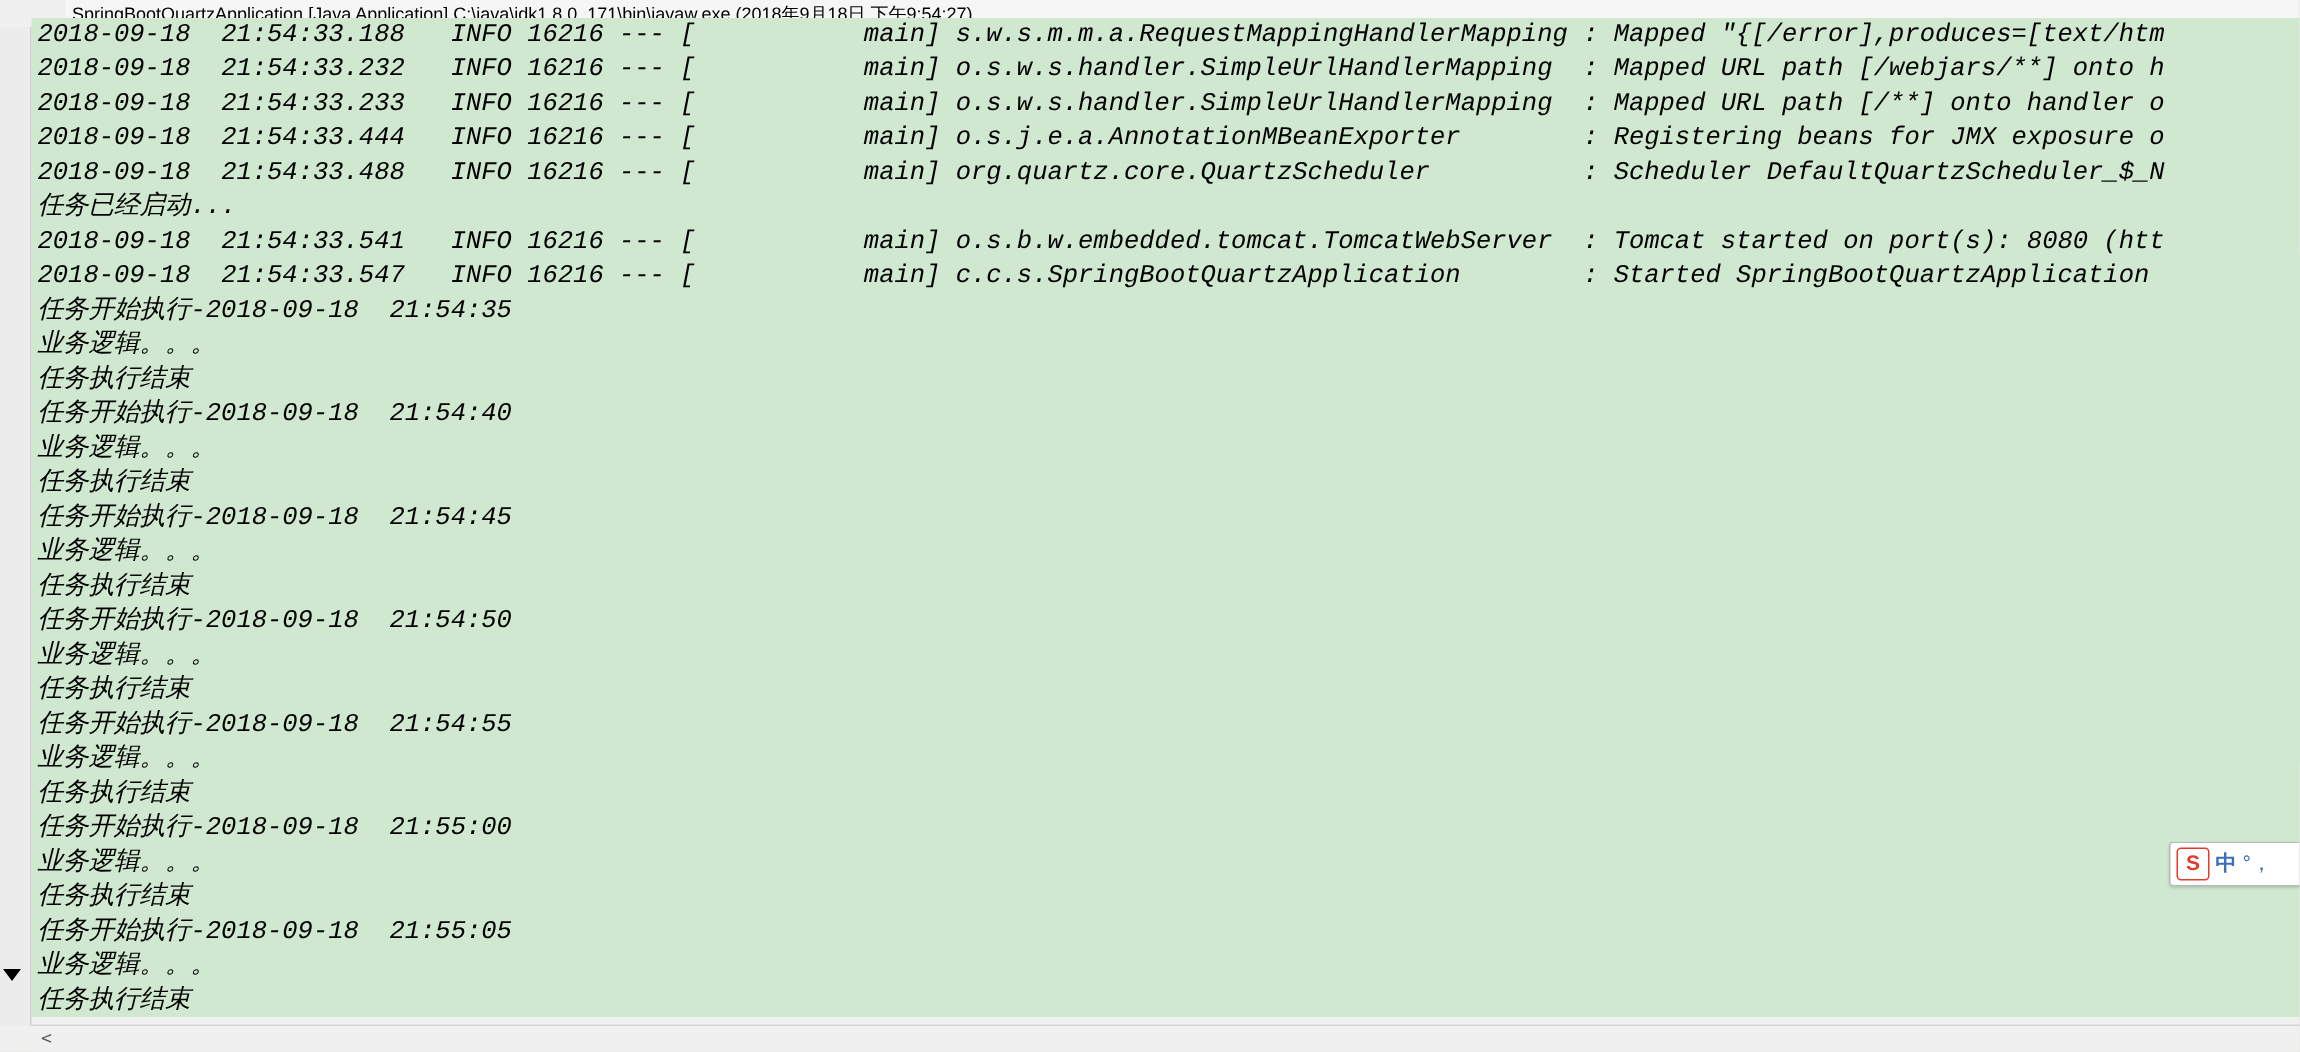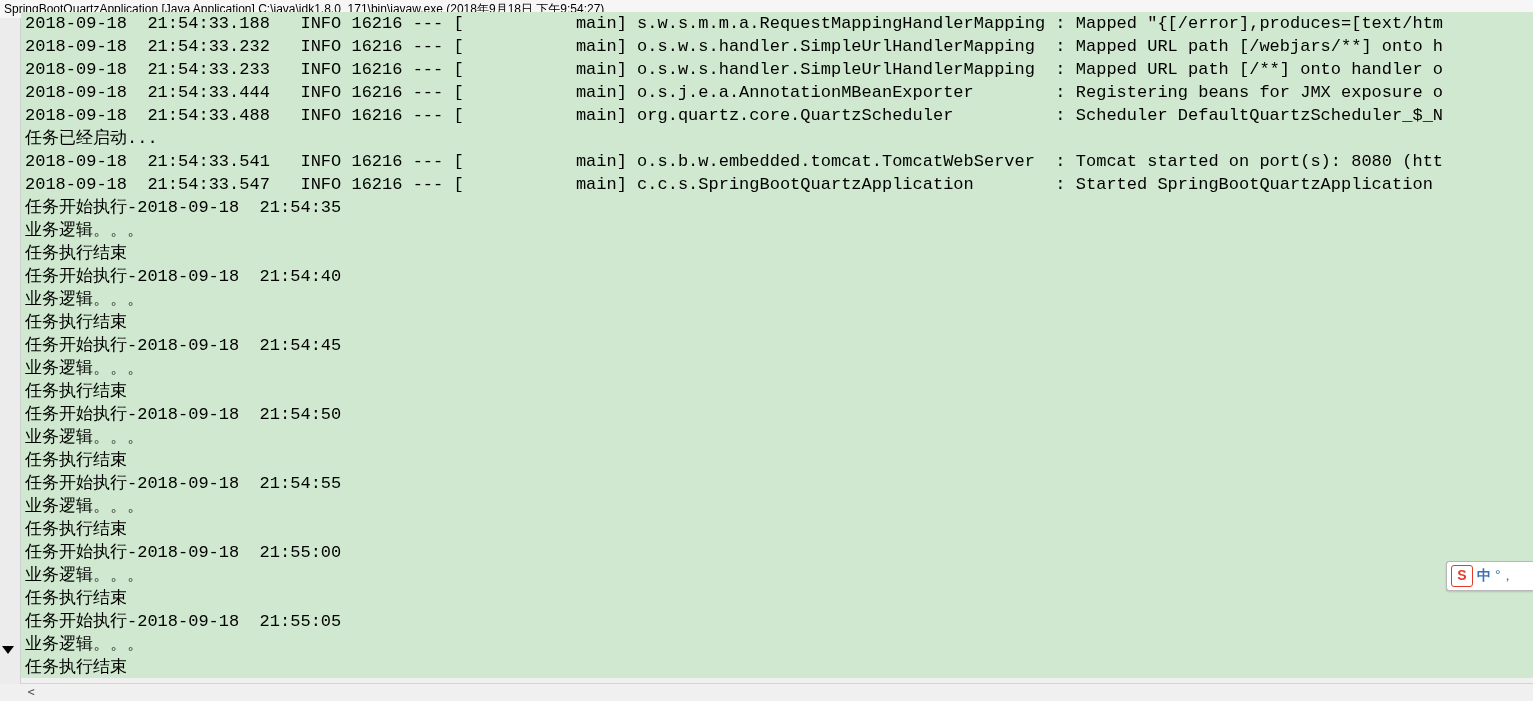--- a/index.html
+++ b/index.html
@@ -15,28 +15,30 @@
   .title-bar {
     height: 18px;
     background: #f6f6f6;
     border-bottom: 1px solid #c8c8c8;
     padding: 0 4px;
     font-size: 12px;
     line-height: 18px;
     white-space: nowrap;
     overflow: hidden;
     color: #000;
+    margin-left: 44px;
   }
   .console-wrap {
     position: absolute;
     left: 0;
     top: 18px;
     right: 0;
     bottom: 17px;
     display: flex;
+    font-style: italic;
   }
   .gutter {
     width: 20px;
     background: #ececec;
     border-right: 1px solid #d0d0d0;
     flex: 0 0 20px;
   }
   .console {
     flex: 1;
     background: #cfe8cf;

